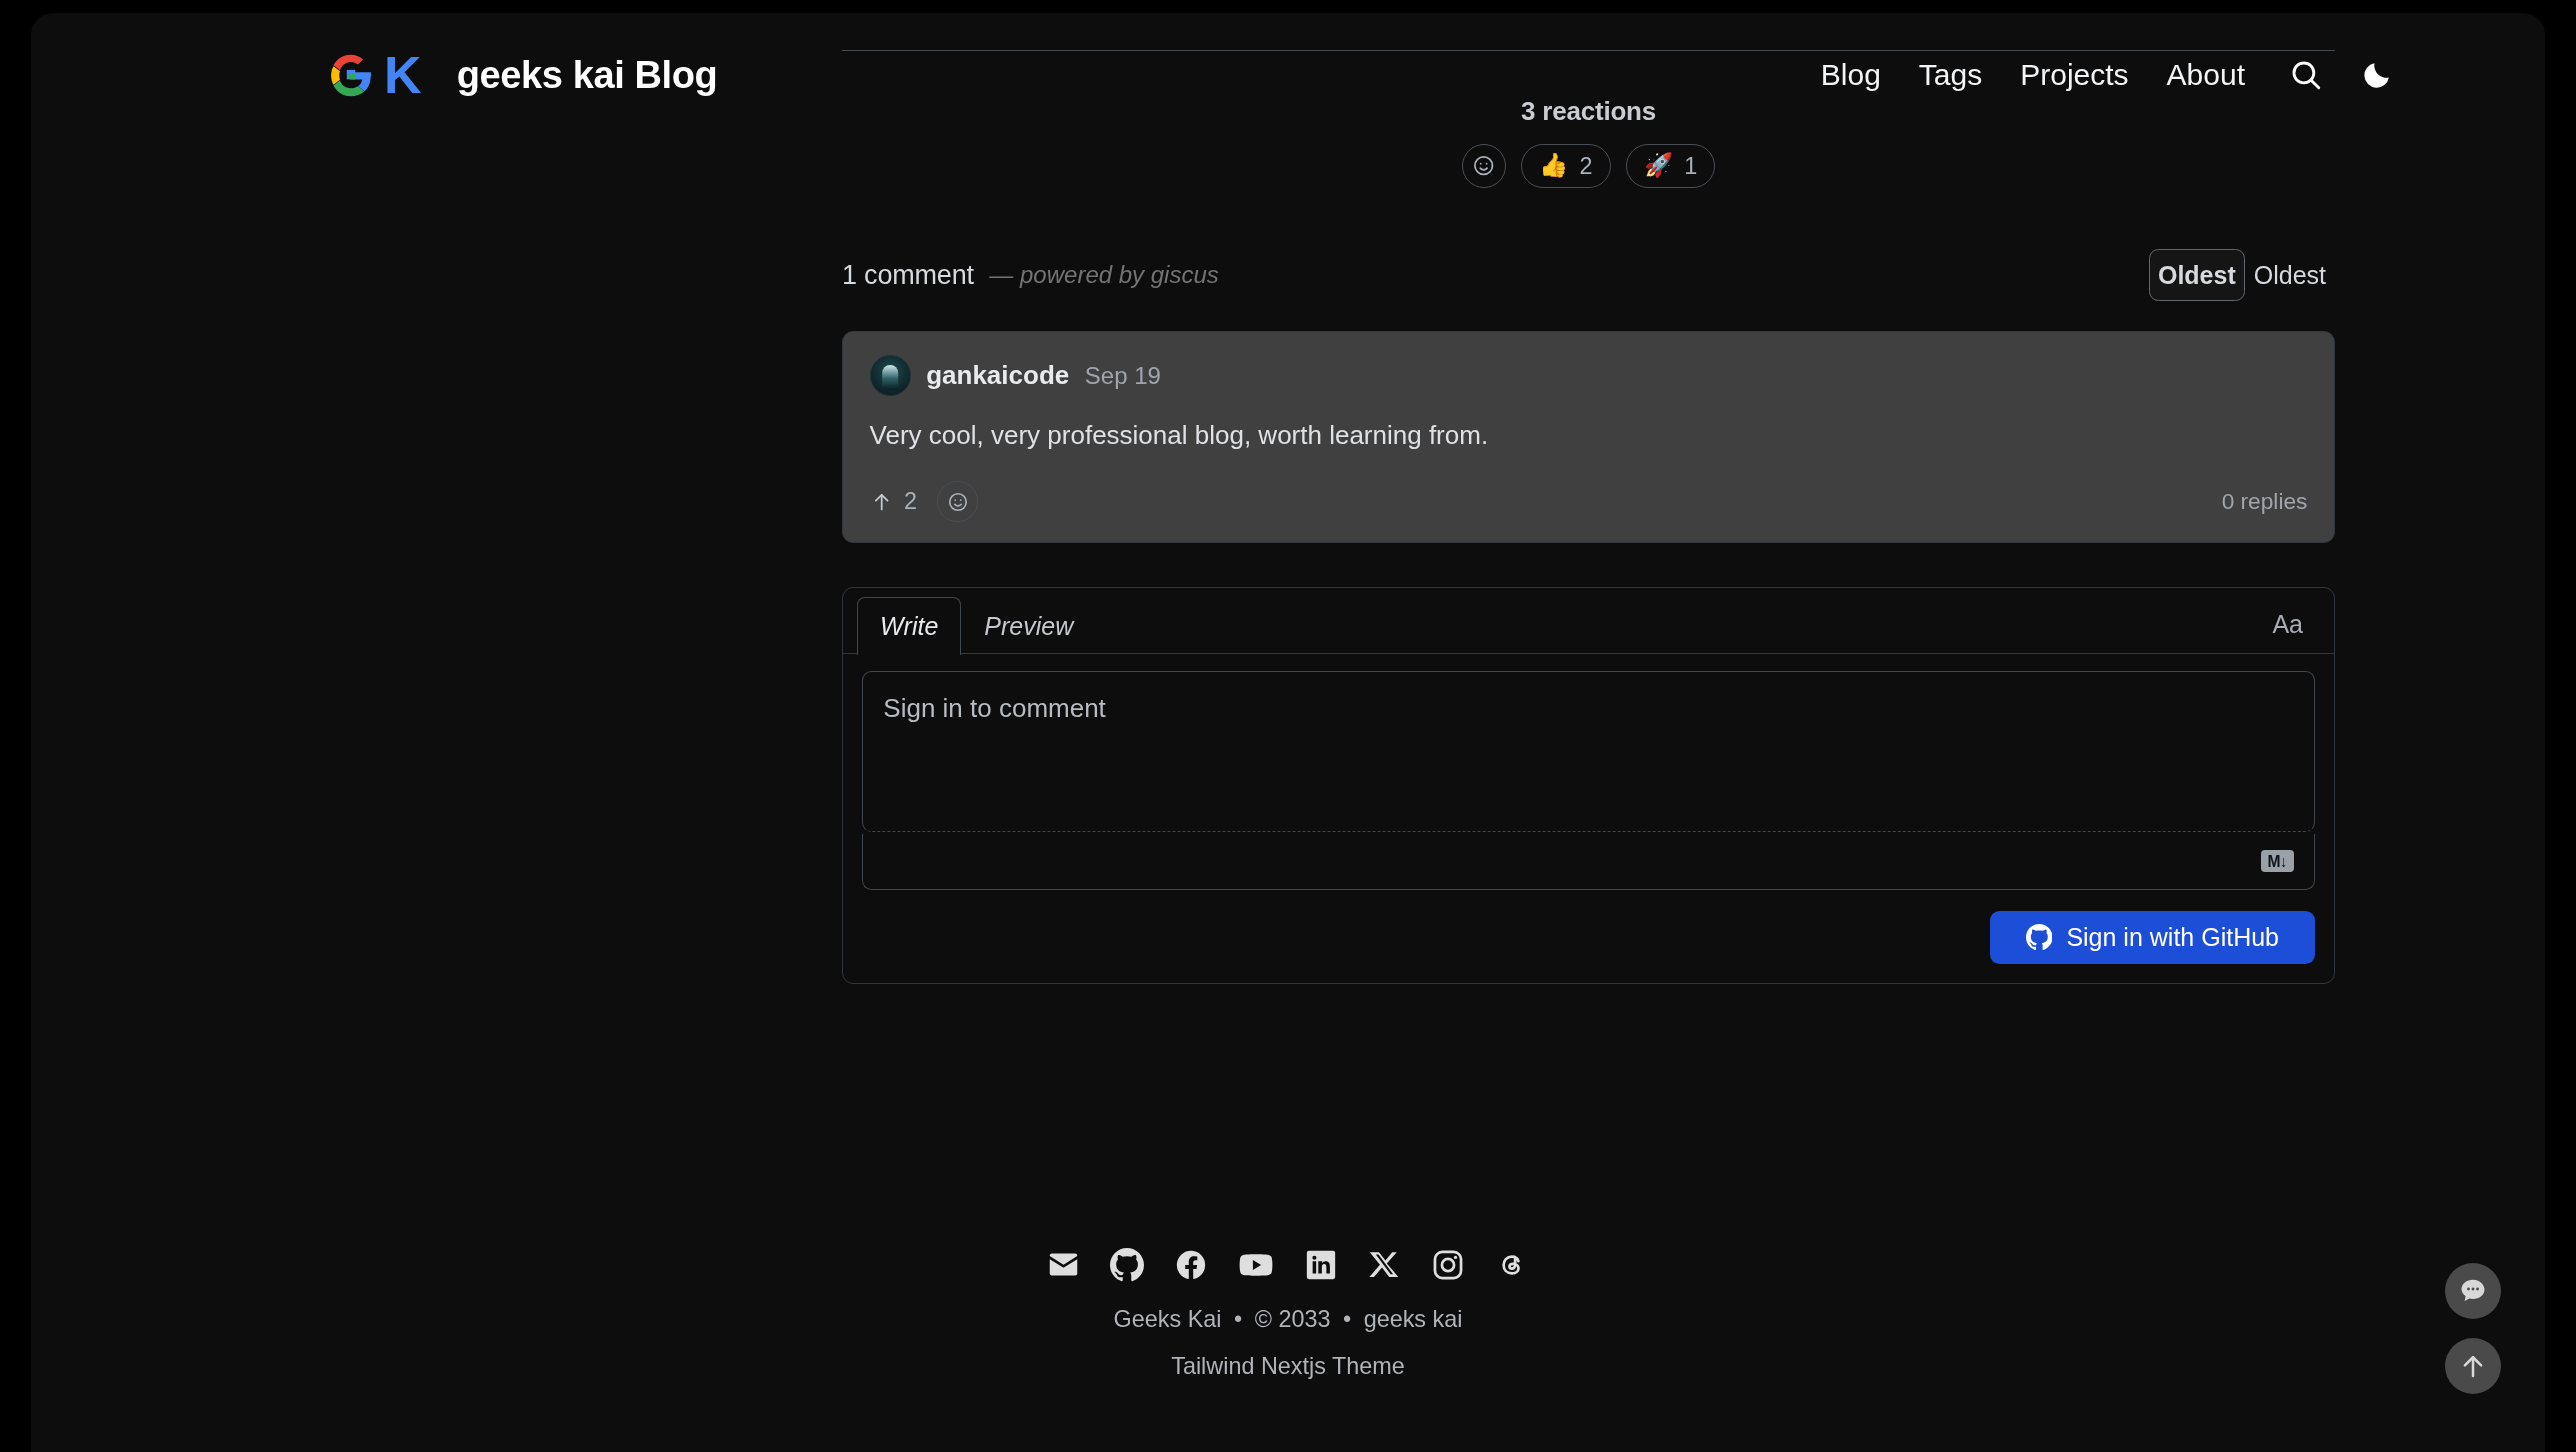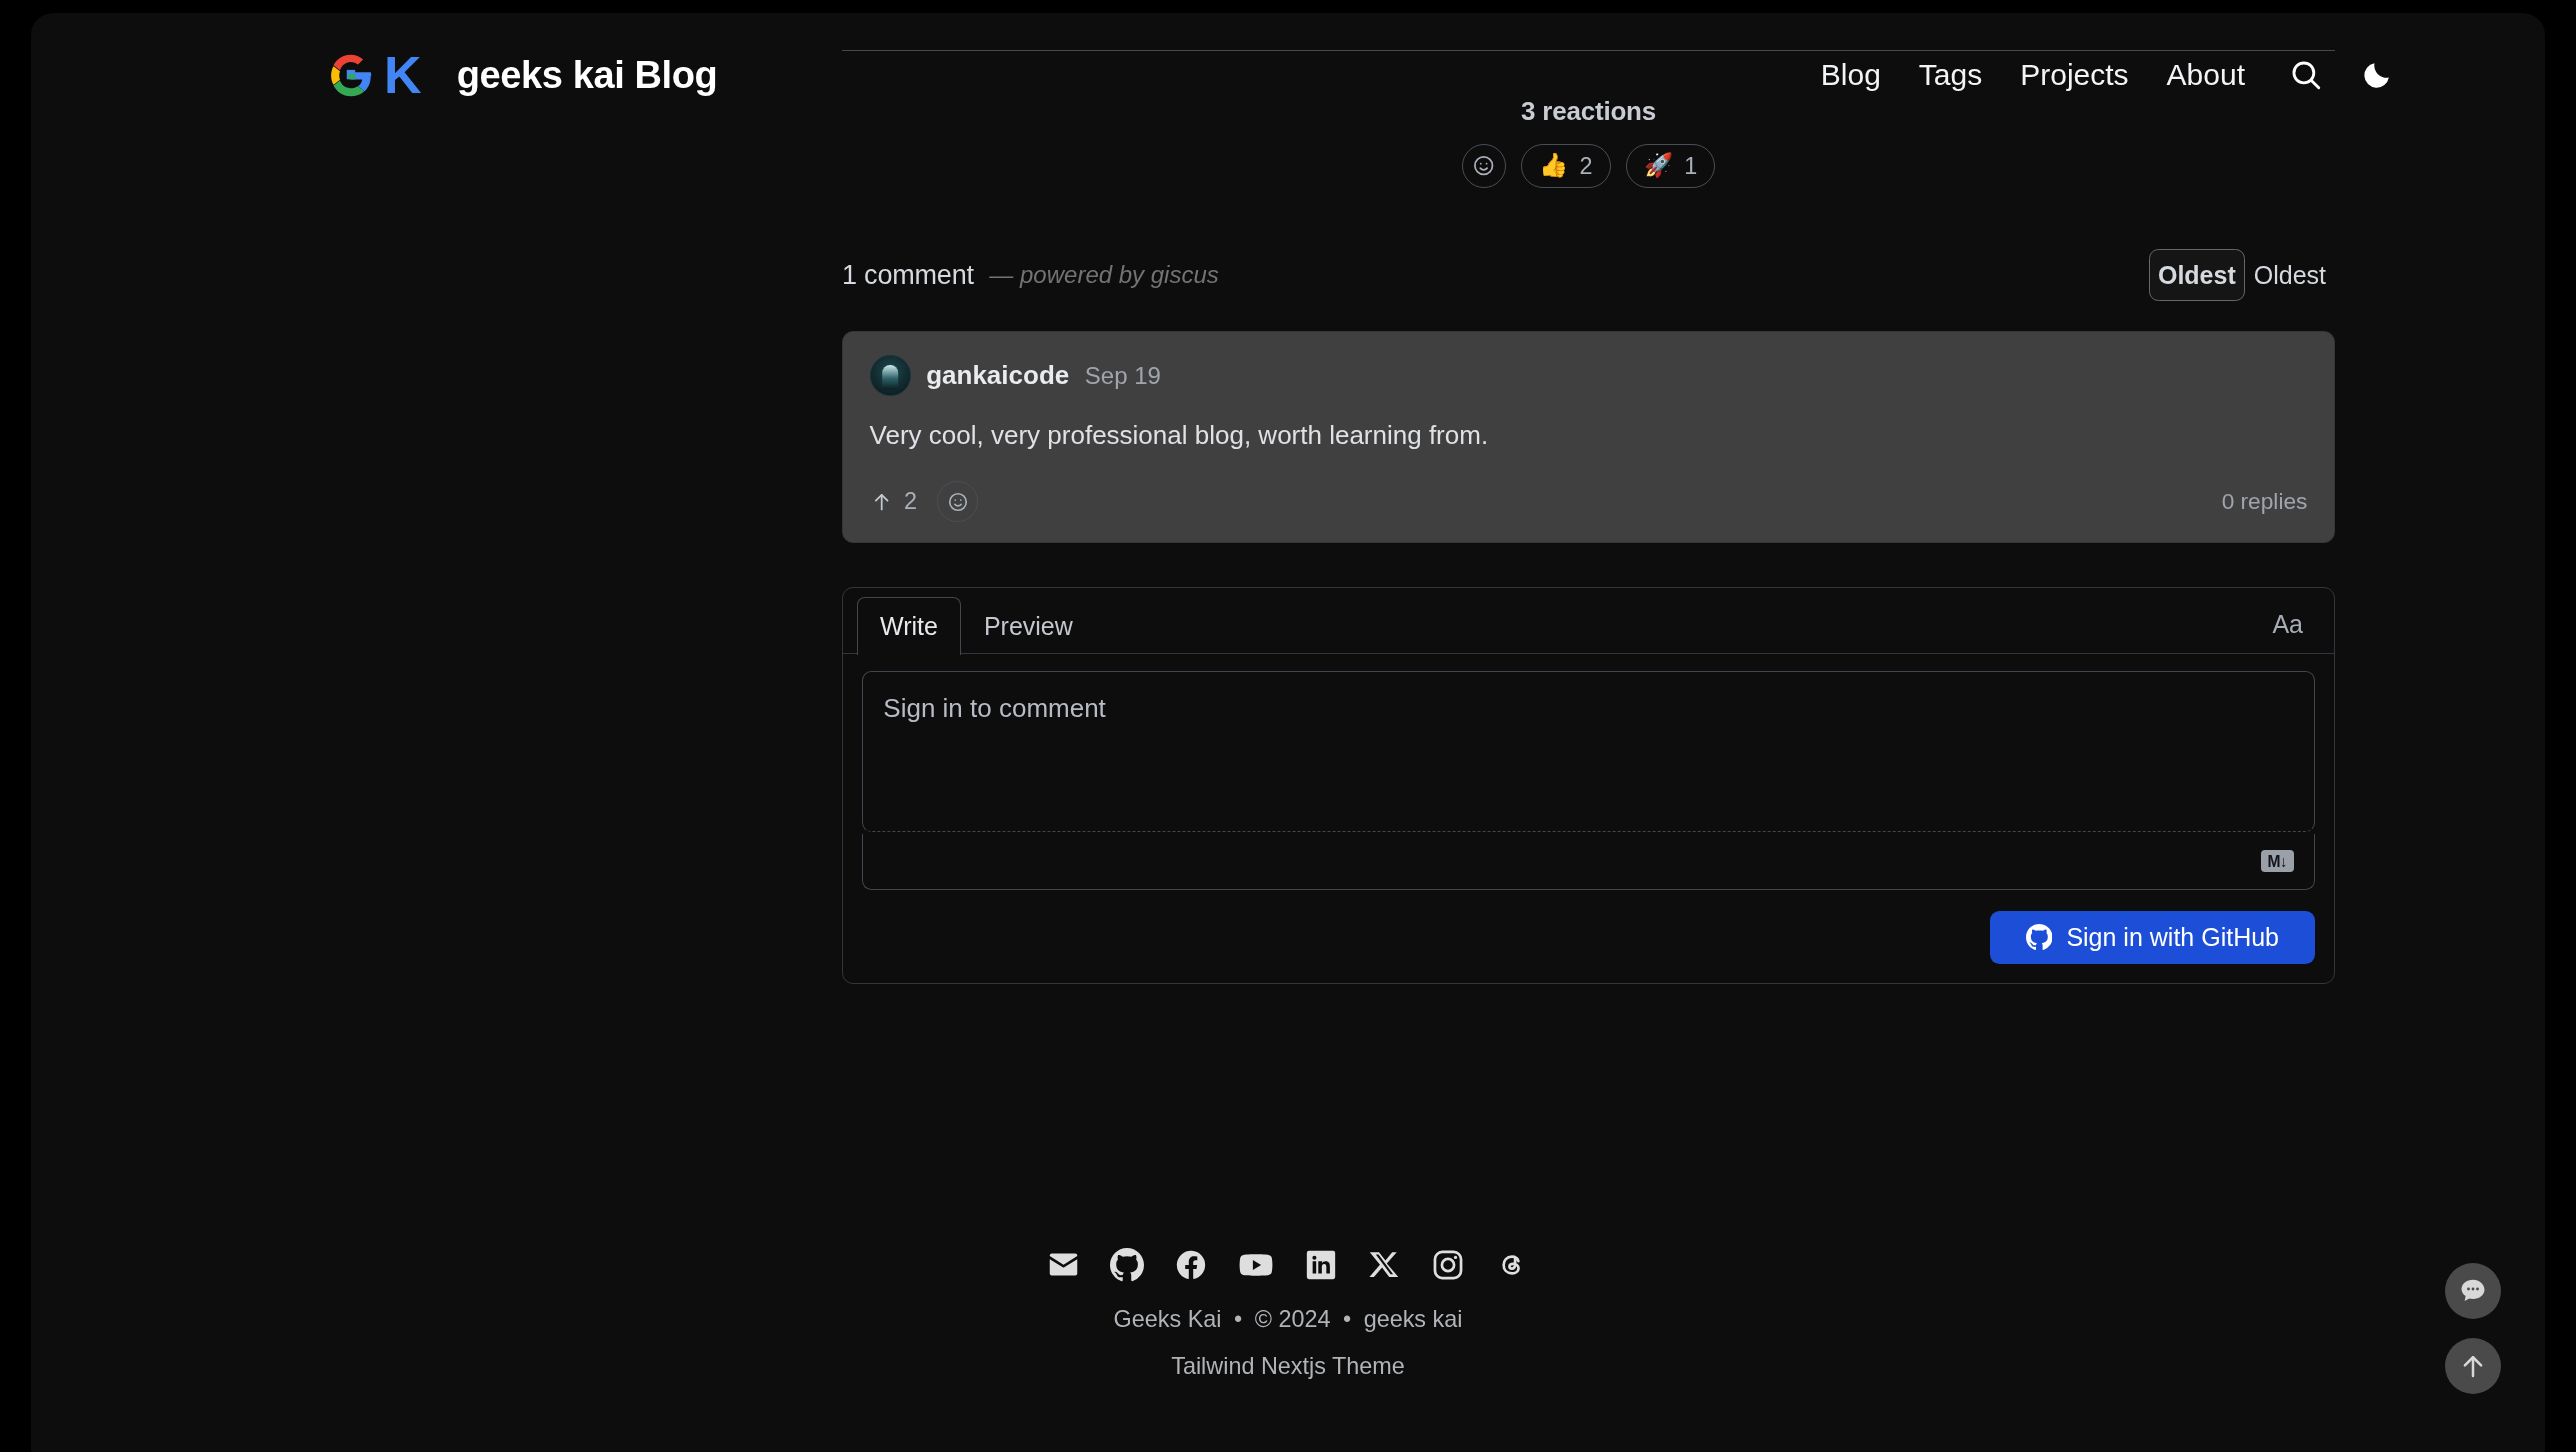--- a/index.html
+++ b/index.html
@@ -307,20 +307,21 @@
     font-size: 25px;
     color: #c4c8ce;
     cursor: pointer;
     border: 1.6px solid transparent;
     border-bottom: none;
     border-radius: 7.8px 7.8px 0 0;
     background: transparent;
     font-family: inherit;
     position: relative;
     top: 1.6px;
+    font-style: italic;
   }
   .composer-tab.active {
     border-color: #42464e;
     background: #0d0d0d;
     color: #e7e9ec;
   }
 
   .composer-aa {
     margin-left: auto;
     margin-bottom: 14px;
@@ -624,21 +625,21 @@
       <a class="social-icon">
         <svg width="34" height="34" viewBox="0 0 24 24" fill="none" stroke="#dedede" stroke-width="1.9" stroke-linecap="round">
           <path d="M16.5 9.3c-.5-2-2.2-3.2-4.5-3.2-3.7 0-5.9 2.6-5.9 5.9s2.2 5.9 5.9 5.9c3 0 4.6-1.7 4.6-3.6 0-2-1.7-3.1-3.7-3.1-1.5 0-2.7.7-2.7 1.9 0 .9.7 1.5 1.7 1.5 1.5 0 2.3-1.2 2.3-3.3V6.4"></path>
         </svg>
       </a>
     </div>
 
     <div class="footer-line1">
       <a>Geeks Kai</a>
       <span class="dot">•</span>
-      <span>© 2024</span>
+      <span>© 2033</span>
       <span class="dot">•</span>
       <a>geeks kai</a>
     </div>
 
     <a class="footer-line2">Tailwind Nextjs Theme</a>
   </footer>
 
   <button class="fab" id="fab-chat">
     <svg width="30" height="30" viewBox="0 0 24 24" fill="#d8d8d8">
       <path d="M12 3C6.9 3 2.8 6.3 2.8 10.4c0 2.3 1.3 4.4 3.3 5.7L5.3 20l3.8-2c.9.2 1.9.4 2.9.4 5.1 0 9.2-3.3 9.2-7.4S17.1 3 12 3z"></path>

